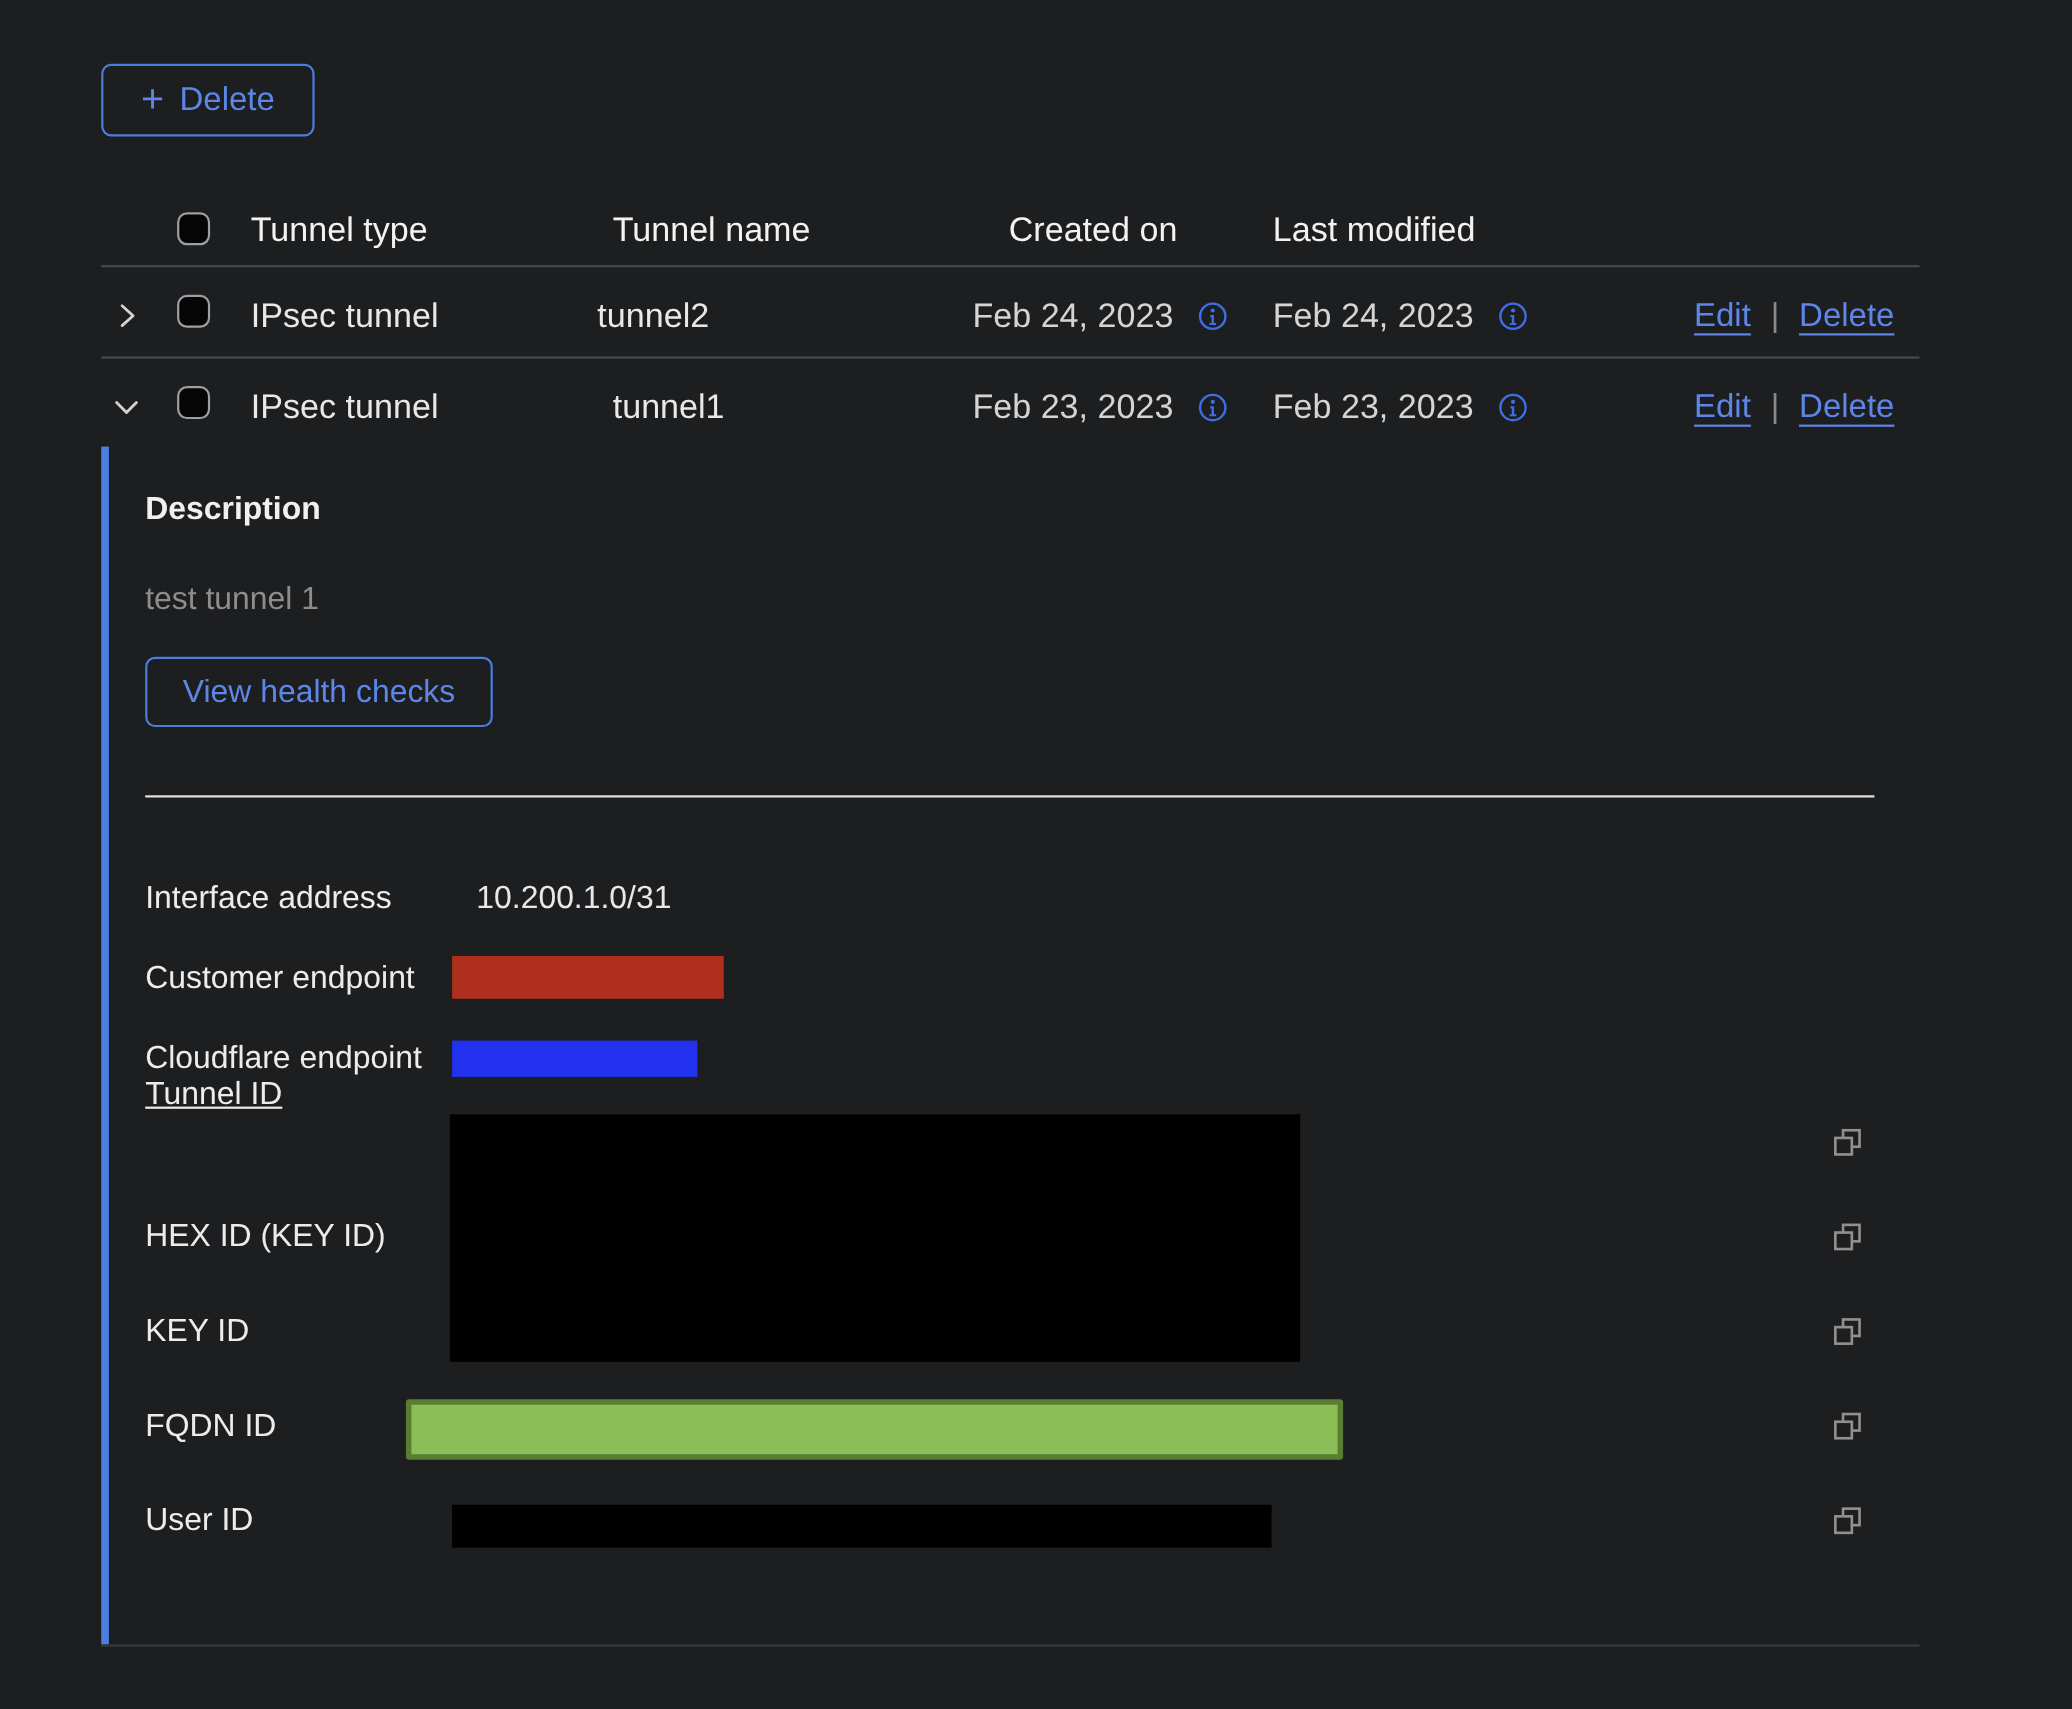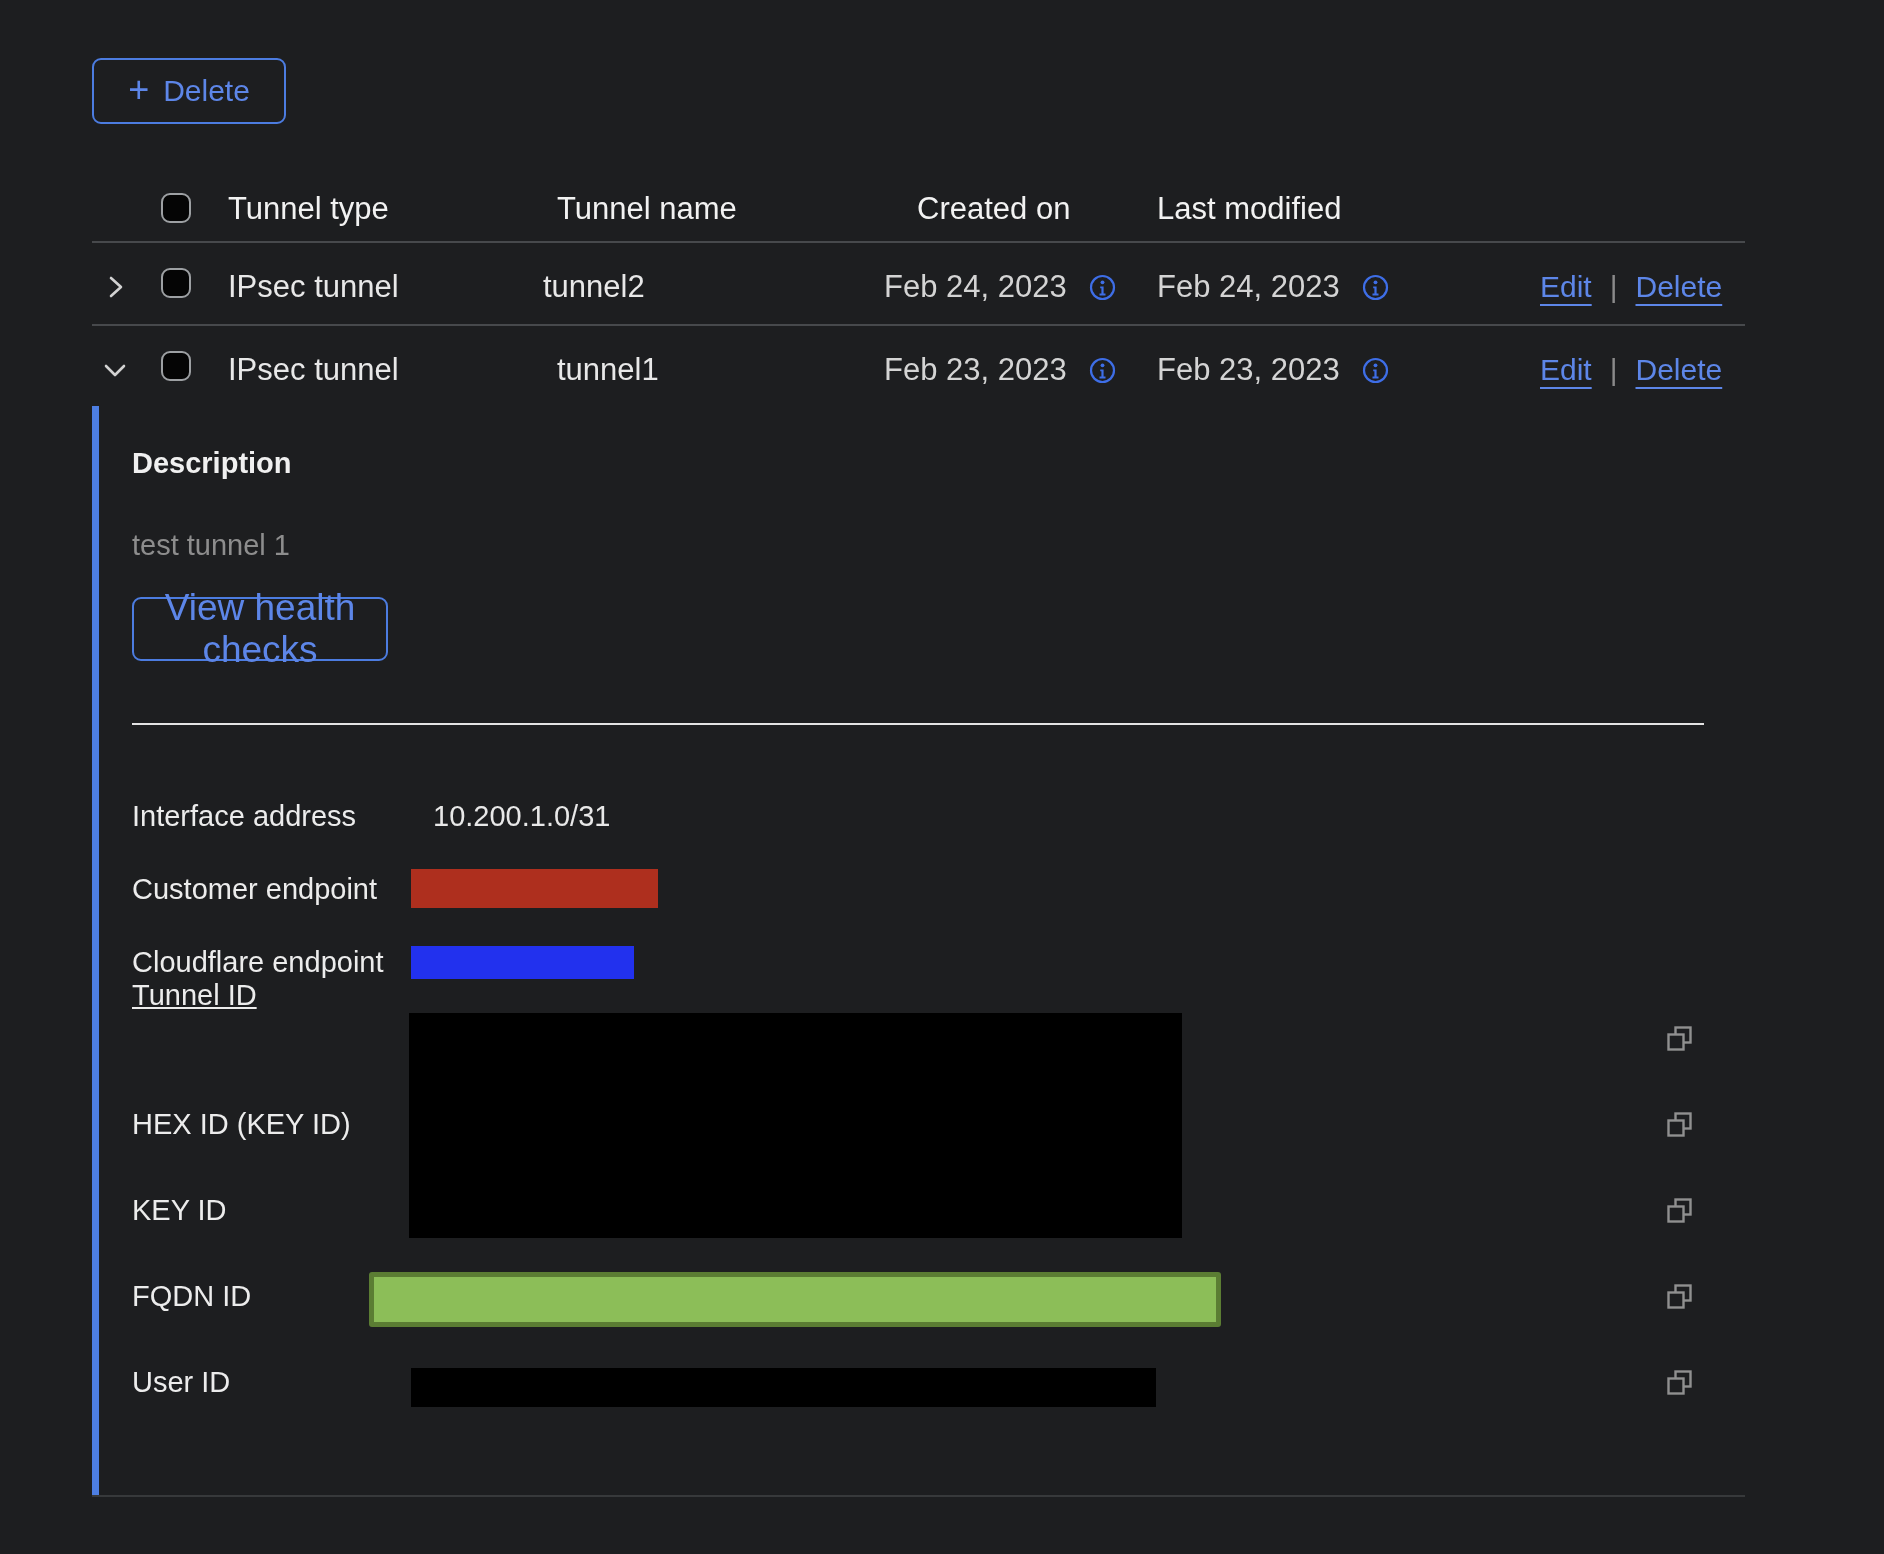--- a/index.html
+++ b/index.html
@@ -11,21 +11,21 @@
 
   
   .btn-outline{
     display:flex;align-items:center;justify-content:center;gap:14px;
     background:transparent;border:2px solid #4c7ce0;border-radius:9px;
     color:#5d86e8;cursor:pointer;box-sizing:border-box;
     font-family:"Liberation Sans", sans-serif;
   }
   .create-btn{left:92px;top:58px;width:194px;height:66px;font-size:30px;}
   .create-btn .plus{font-size:36px;font-weight:400;line-height:1;margin-top:-3px;}
-  .health-btn{left:132px;top:597px;width:256px;height:64px;font-size:37px;}
+  .health-btn{left:132px;top:597px;width:316px;height:64px;font-size:29px;}
 
   
   .divider{height:2px;background:#47494c;}
   .th{font-size:31px;font-weight:400;color:#f2f2f2;line-height:32px;}
   .td{font-size:31px;color:#e8e8e8;line-height:32px;}
   .td-date{color:#d4d4d4;}
   .checkbox{
     width:30px;height:30px;border:2px solid #9da0a3;border-radius:9px;
     background:#050505;box-sizing:border-box;cursor:pointer;
   }

